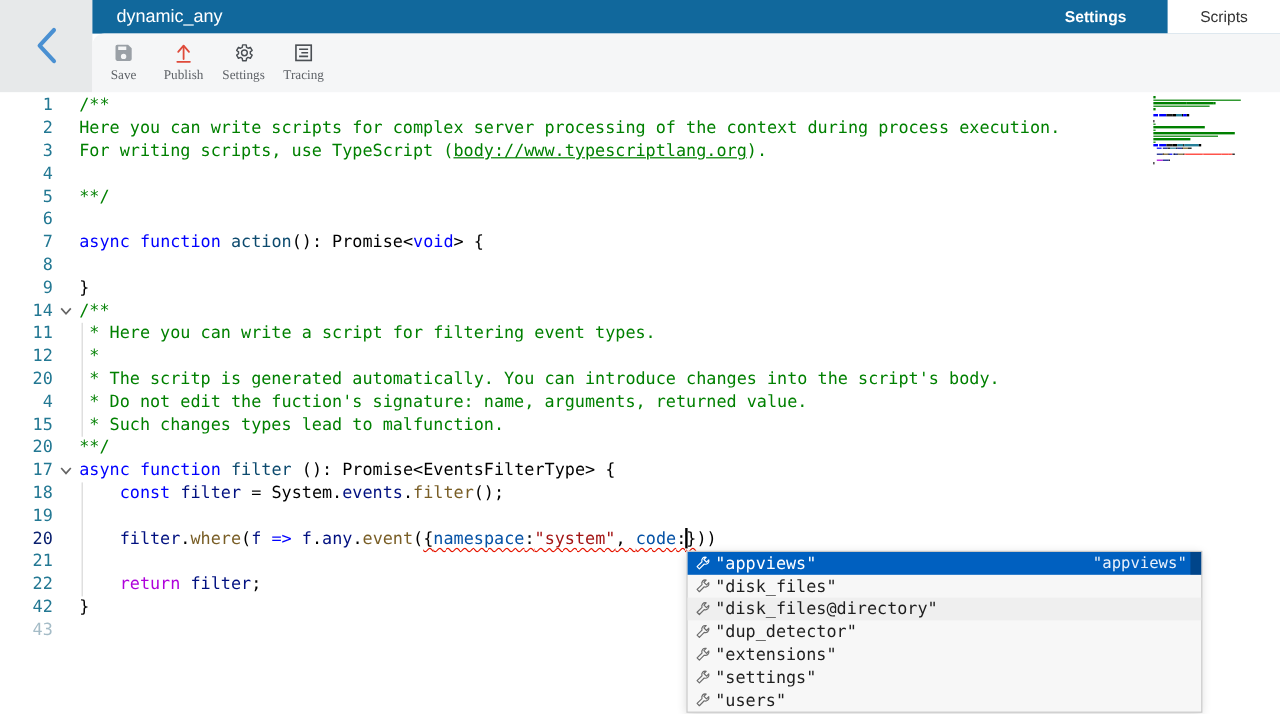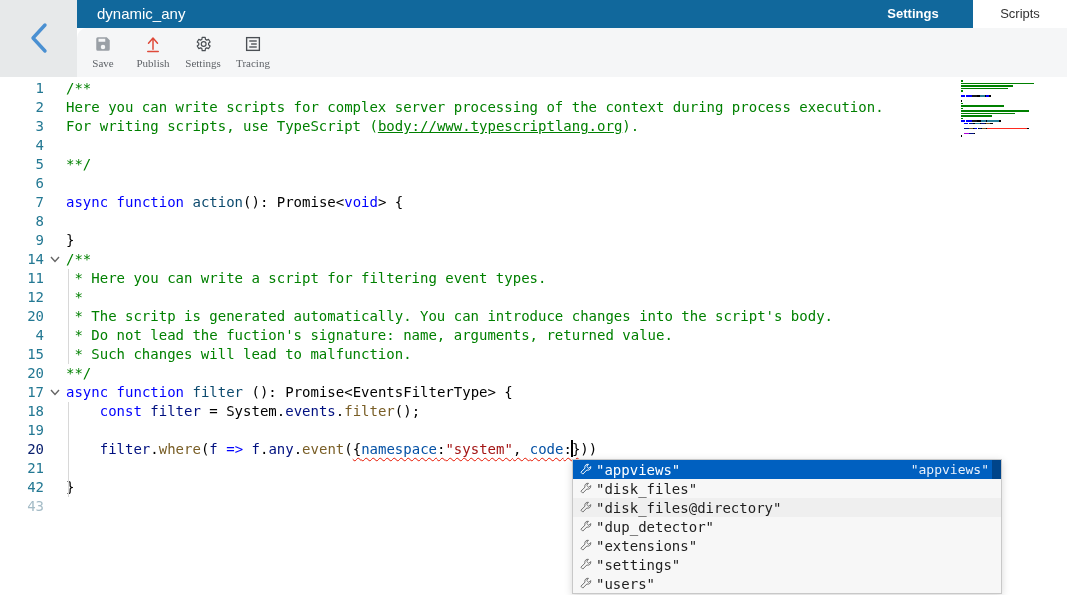--- a/index.html
+++ b/index.html
@@ -133,30 +133,31 @@
         <div class="code-row"><span class="ln">6</span><span class="foldcol"></span><span class="code-text"></span></div>
         <div class="code-row"><span class="ln">7</span><span class="foldcol"></span><span class="code-text"><span class="tk-k">async</span><span class="tk-p"> </span><span class="tk-k">function</span><span class="tk-p"> </span><span class="tk-fn">action</span><span class="tk-p">(): </span><span class="tk-t">Promise</span><span class="tk-p">&lt;</span><span class="tk-k">void</span><span class="tk-p">&gt; {</span></span></div>
         <div class="code-row"><span class="ln">8</span><span class="foldcol"></span><span class="code-text"></span></div>
         <div class="code-row"><span class="ln">9</span><span class="foldcol"></span><span class="code-text"><span class="tk-p">}</span></span></div>
         <div class="code-row"><span class="ln">14</span><span class="foldcol"><svg width="10" height="7" viewBox="0 0 10 7">
               <polyline points="1,1 5,5.5 9,1" fill="none" stroke="#656565" stroke-width="1.4"></polyline>
             </svg></span><span class="code-text"><span class="tk-c">/**</span></span></div>
         <div class="code-row"><span class="ln">11</span><span class="foldcol"></span><span class="code-text"><span class="tk-c"> * Here you can write a script for filtering event types.</span></span></div>
         <div class="code-row"><span class="ln">12</span><span class="foldcol"></span><span class="code-text"><span class="tk-c"> *</span></span></div>
         <div class="code-row"><span class="ln">20</span><span class="foldcol"></span><span class="code-text"><span class="tk-c"> * The scritp is generated automatically. You can introduce changes into the script's body.</span></span></div>
-        <div class="code-row"><span class="ln">4</span><span class="foldcol"></span><span class="code-text"><span class="tk-c"> * Do not lead the fuction's signature: name, arguments, returned value.</span></span></div>
-        <div class="code-row"><span class="ln">15</span><span class="foldcol"></span><span class="code-text"><span class="tk-c"> * Such changes will lead to malfunction.</span></span></div>
+        <div class="code-row"><span class="ln">4</span><span class="foldcol"></span><span class="code-text"><span class="tk-c"> * Do not edit the fuction's signature: name, arguments, returned value.</span></span></div>
+        <div class="code-row"><span class="ln">15</span><span class="foldcol"></span><span class="code-text"><span class="tk-c"> * Such changes types lead to malfunction.</span></span></div>
         <div class="code-row"><span class="ln">20</span><span class="foldcol"></span><span class="code-text"><span class="tk-c">**/</span></span></div>
         <div class="code-row"><span class="ln">17</span><span class="foldcol"><svg width="10" height="7" viewBox="0 0 10 7">
               <polyline points="1,1 5,5.5 9,1" fill="none" stroke="#656565" stroke-width="1.4"></polyline>
             </svg></span><span class="code-text"><span class="tk-k">async</span><span class="tk-p"> </span><span class="tk-k">function</span><span class="tk-p"> </span><span class="tk-fn">filter</span><span class="tk-p"> (): </span><span class="tk-t">Promise</span><span class="tk-p">&lt;</span><span class="tk-t">EventsFilterType</span><span class="tk-p">&gt; {</span></span></div>
         <div class="code-row"><span class="ln">18</span><span class="foldcol"></span><span class="code-text"><span class="tk-p">    </span><span class="tk-k">const</span><span class="tk-p"> </span><span class="tk-i">filter</span><span class="tk-p"> = </span><span class="tk-t">System</span><span class="tk-p">.</span><span class="tk-i">events</span><span class="tk-p">.</span><span class="tk-m">filter</span><span class="tk-p">();</span></span></div>
         <div class="code-row"><span class="ln">19</span><span class="foldcol"></span><span class="code-text"></span></div>
         <div class="code-row"><span class="ln active">20</span><span class="foldcol"></span><span class="code-text"><span class="tk-p">    </span><span class="tk-i">filter</span><span class="tk-p">.</span><span class="tk-m">where</span><span class="tk-p">(</span><span class="tk-i">f</span><span class="tk-p"> </span><span class="tk-k">=&gt;</span><span class="tk-p"> </span><span class="tk-i">f</span><span class="tk-p">.</span><span class="tk-i">any</span><span class="tk-p">.</span><span class="tk-m">event</span><span class="tk-p">(</span><span class="tk-p err">{</span><span class="tk-ik err">namespace</span><span class="tk-p err">:</span><span class="tk-s err">"system"</span><span class="tk-p err">, </span><span class="tk-ik err">code</span><span class="tk-p err">:</span><span class="cursor"></span><span class="tk-p err">}</span><span class="tk-p">))</span></span></div>
         <div class="code-row"><span class="ln">21</span><span class="foldcol"></span><span class="code-text"></span></div>
+        <div class="code-row"><span class="ln">22</span><span class="foldcol"></span><span class="code-text"><span class="tk-p">    </span><span class="tk-kc">return</span><span class="tk-p"> </span><span class="tk-i">filter</span><span class="tk-p">;</span></span></div>
         <div class="code-row"><span class="ln">42</span><span class="foldcol"></span><span class="code-text"><span class="tk-p">}</span></span></div>
         <div class="code-row"><span class="ln dim">43</span><span class="foldcol"></span><span class="code-text"></span></div>
       </div>
     <div class="minimap">
         <div class="mini-row"><span class="mini-seg" style="width: 2.25px; background: rgb(0, 128, 0);"></span></div>
         <div class="mini-row"><span class="mini-seg" style="width: 72.75px; background: rgb(0, 128, 0);"></span></div>
         <div class="mini-row"><span class="mini-seg" style="width: 27.75px; background: rgb(0, 128, 0);"></span><span class="mini-seg" style="width: 22.5px; background: rgb(0, 128, 0);"></span><span class="mini-seg" style="width: 1.5px; background: rgb(0, 128, 0);"></span></div>
         <div class="mini-row"><span class="mini-seg" style="width: 46.5px; background: rgb(0, 128, 0);"></span></div>
         <div class="mini-row"><span class="mini-seg" style="width: 2.25px; background: rgb(0, 128, 0);"></span></div>
         <div class="mini-row"></div>

